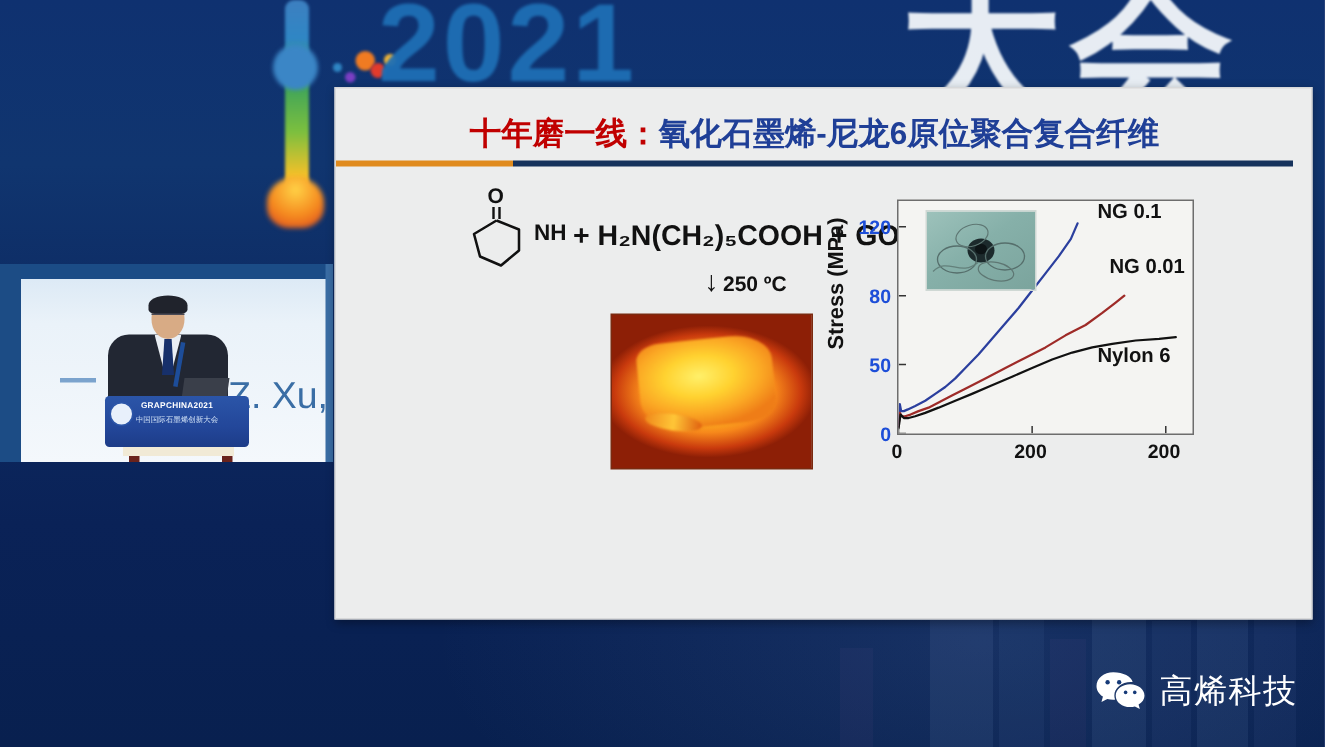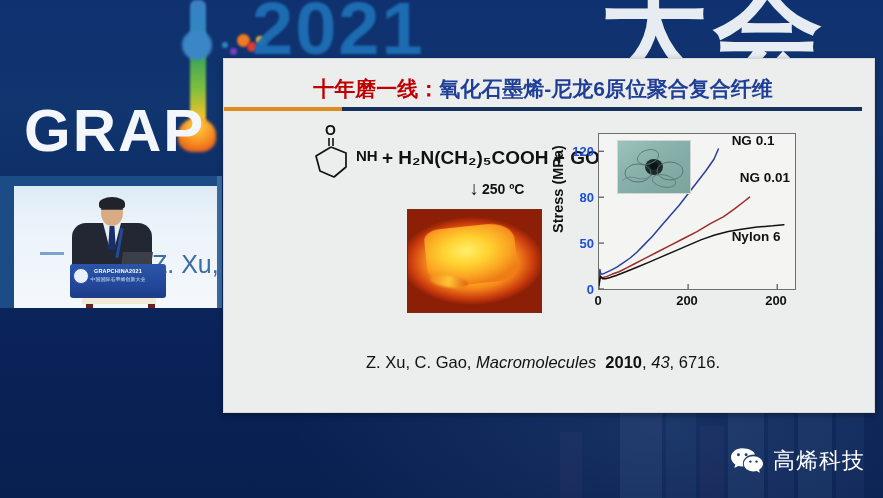--- a/index.html
+++ b/index.html
@@ -465,21 +465,20 @@
   <div class="tower-base"></div>
 
   <div class="confetti" style="left:237px;top:34px;width:13px;height:13px;background:#f07b22;"></div>
   <div class="confetti" style="left:247px;top:42px;width:10px;height:10px;background:#e23b2c;"></div>
   <div class="confetti" style="left:256px;top:36px;width:8px;height:8px;background:#f7b733;"></div>
   <div class="confetti" style="left:230px;top:48px;width:7px;height:7px;background:#7b3fc4;"></div>
   <div class="confetti" style="left:222px;top:42px;width:6px;height:6px;background:#2f86c4;"></div>
 
   <div class="bg-year">2021</div>
   <div class="bg-cn">大会</div>
-  <div class="bg-grap">GRAP</div>
 
   <div id="video">
     <div class="vid-wall"></div>
     <div class="vid-top-dark"></div>
     <div class="vid-side"></div>
     <div class="vid-side-r"></div>
     <div class="vid-dash"></div>
     <div class="vid-text">Z. Xu,</div>
 
     <div class="speaker-body"></div>
@@ -574,24 +573,20 @@
         <div class="xtick" style="left:0px;">0</div>
         <div class="xtick" style="left:89px;">200</div>
         <div class="xtick" style="left:178px;">200</div>
       </div>
 
       <div class="curve-label" id="lbl0" style="left: 189.636px; top: 10.037px; text-align: right;">NG 0.1</div>
       <div class="curve-label" id="lbl1" style="left: 197.655px; top: 46.7778px;">NG 0.01</div>
       <div class="curve-label" id="lbl2" style="left: 189.636px; top: 106.481px;">Nylon 6</div>
     </div>
 
-    <div class="citation">
-      <span>Z. Xu, C. Gao, </span><i>Macromolecules</i>&nbsp;
-      <b>2010</b>, <i>43</i>, <span>6716.</span>
-    </div>
   </div>
 
   <div id="watermark">
     <svg width="34" height="28" viewBox="0 0 34 28">
       <path d="M12.2 1.2C6 1.2 1 5.3 1 10.3c0 2.9 1.7 5.5 4.3 7.1L4.3 21l3.9-2c1.2.3 2.6.5 4 .5.4 0 .8 0 1.2-.1-.3-.9-.5-1.8-.5-2.8 0-5 4.9-9 11-9 .4 0 .8 0 1.2.1C24.3 4.1 18.8 1.2 12.2 1.2z" fill="#ffffff"></path>
       <circle cx="8.4" cy="7.8" r="1.45" fill="#163a78"></circle>
       <circle cx="16.1" cy="7.8" r="1.45" fill="#163a78"></circle>
       <path d="M33 16.8c0-4.2-4.3-7.6-9.6-7.6s-9.6 3.4-9.6 7.6 4.3 7.6 9.6 7.6c1.1 0 2.2-.15 3.2-.42l3.3 1.72-.85-3c2.4-1.4 3.95-3.55 3.95-5.9z" fill="#ffffff"></path>
       <circle cx="20.4" cy="14.6" r="1.2" fill="#163a78"></circle>
       <circle cx="26.5" cy="14.6" r="1.2" fill="#163a78"></circle>

